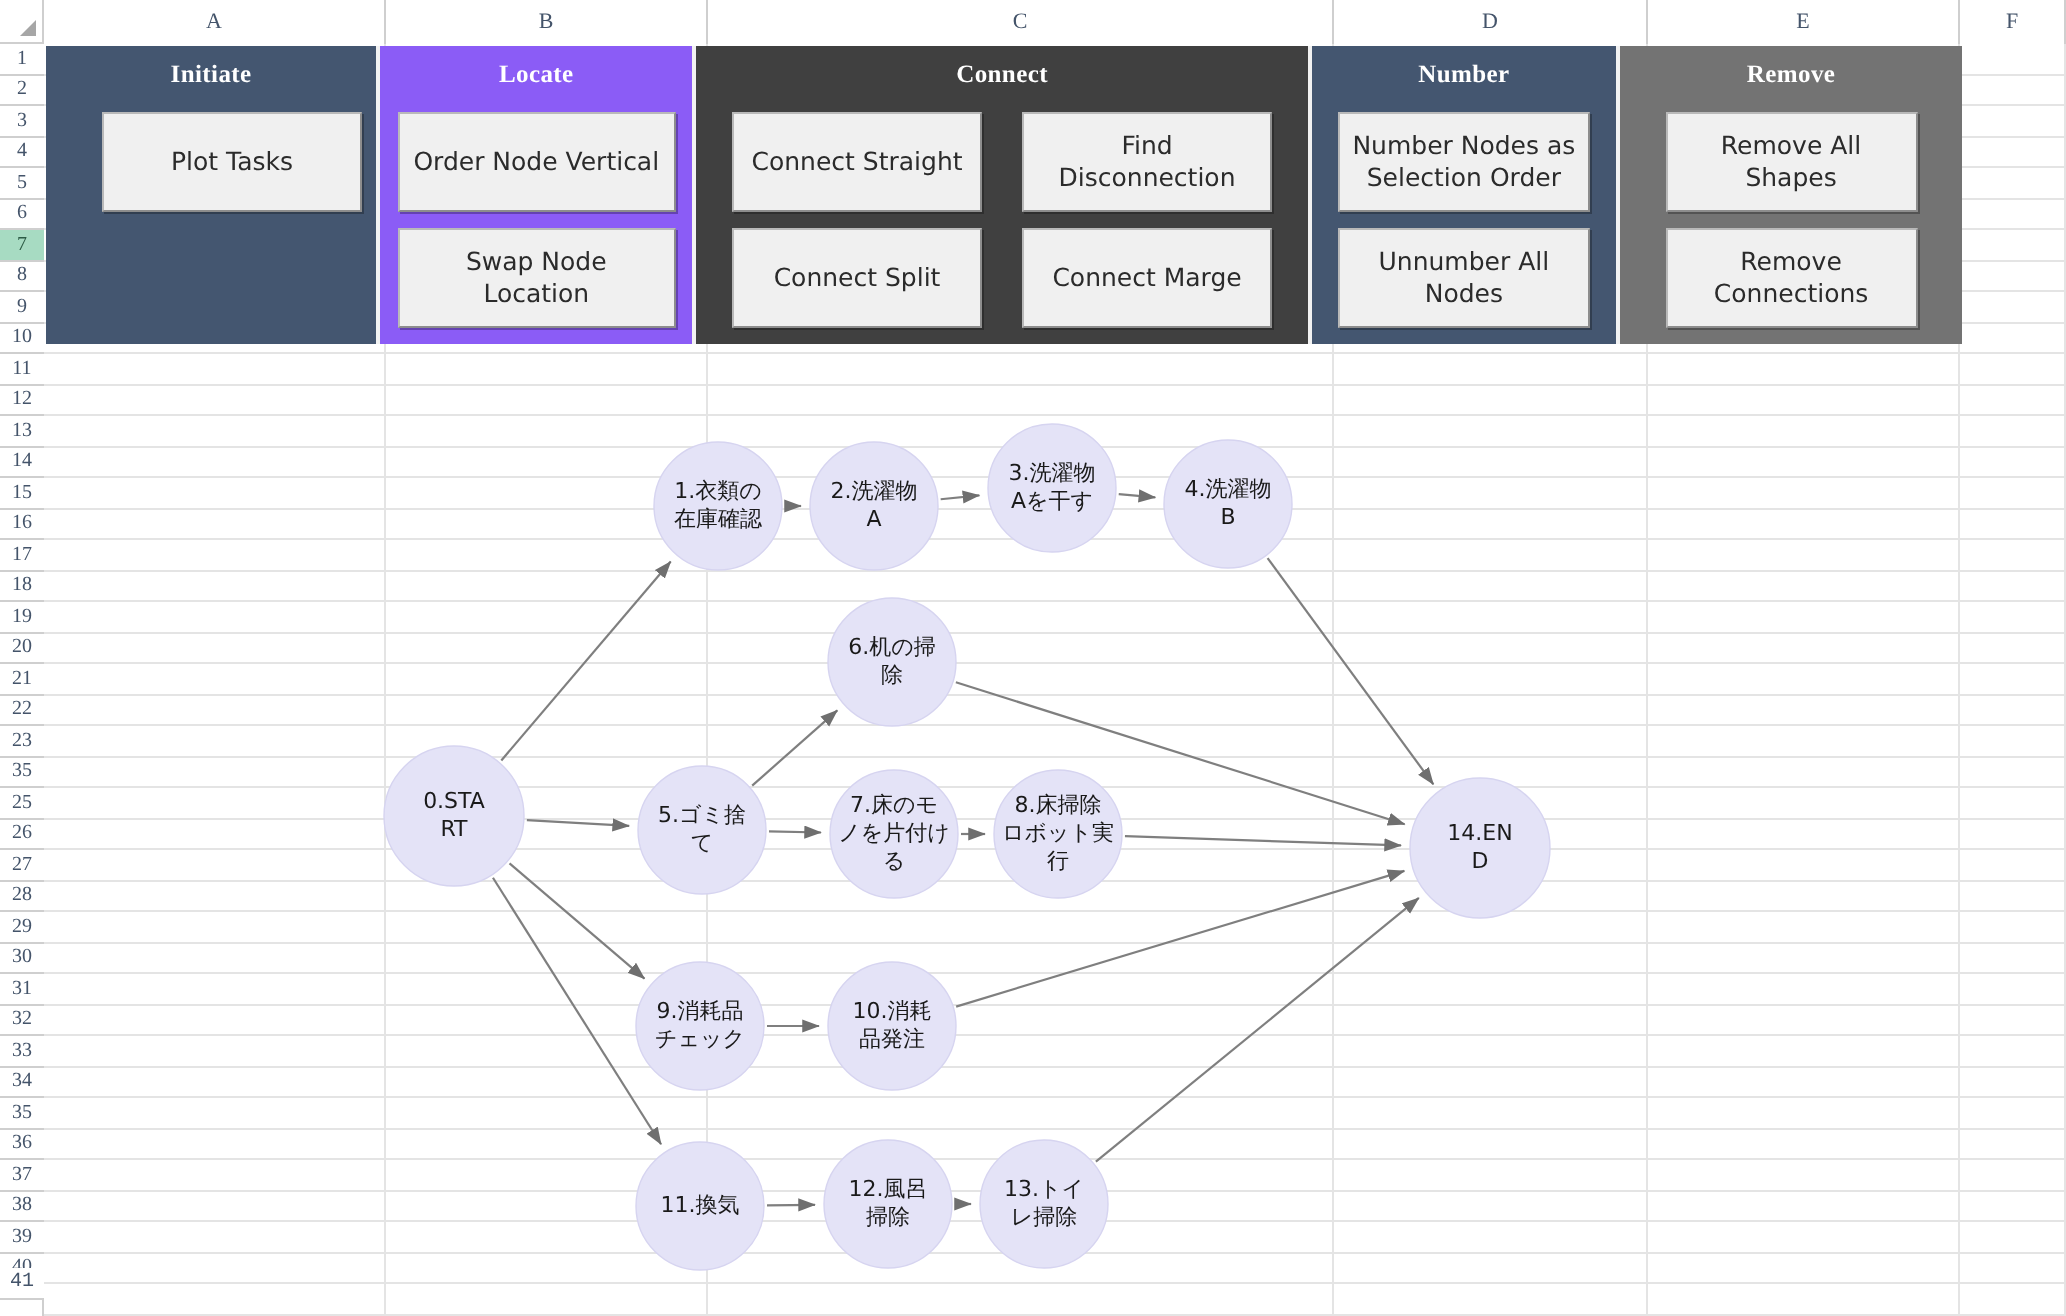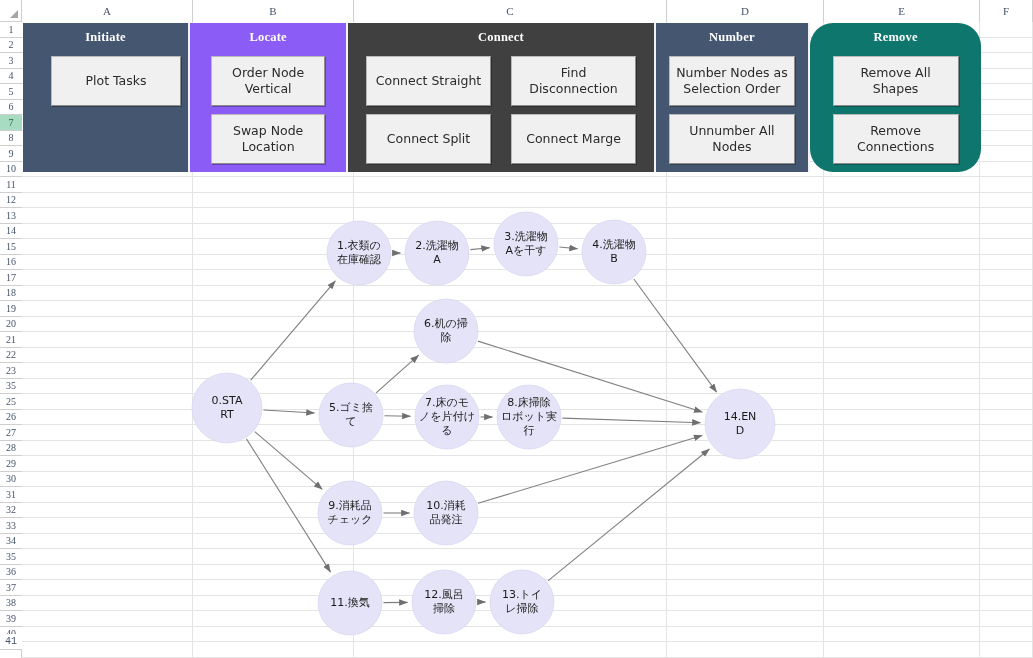--- a/index.html
+++ b/index.html
@@ -130,21 +130,21 @@
     display: flex;
     align-items: center;
     justify-content: center;
     text-align: center;
     line-height: 1.25;
     padding: 2px 6px;
     cursor: pointer;
     font-family: "DejaVu Sans", sans-serif;
   }
   .tb-btn.w-wide   { width: 130px; height: 50px; margin-left: 21px; }
-  .tb-btn.w-locate { width: 114px; height: 50px; }
+  .tb-btn.w-locate { width: 139px; height: 50px; }
   .tb-btn.w-conn   { width: 125px; height: 50px; }
   .tb-btn.w-num    { width: 126px; height: 50px; }
   .tb-btn.w-rem    { width: 126px; height: 50px; }
 
   
   .diagram {
     position: absolute;
     left: 0; top: 0;
     width: 1033px; height: 658px;
     z-index: 3;
@@ -314,21 +314,21 @@
       </div>
       <div class="tb-group" style="width: 157px; background: rgb(68, 86, 112);">
         <div class="tb-title">Number</div>
         <div class="tb-btnrow">
           <div class="tb-btncol">
             <div class="tb-btn w-num">Number Nodes as Selection Order</div>
             <div class="tb-btn w-num">Unnumber All Nodes</div>
           </div>
         </div>
       </div>
-      <div class="tb-group" style="width: 174px; background: #0f766e; border-radius: 23px;">
+      <div class="tb-group" style="width: 174px; background: #737373;">
         <div class="tb-title">Remove</div>
         <div class="tb-btnrow">
           <div class="tb-btncol">
             <div class="tb-btn w-rem">Remove All Shapes</div>
             <div class="tb-btn w-rem">Remove Connections</div>
           </div>
         </div>
       </div>
     </div>
 

